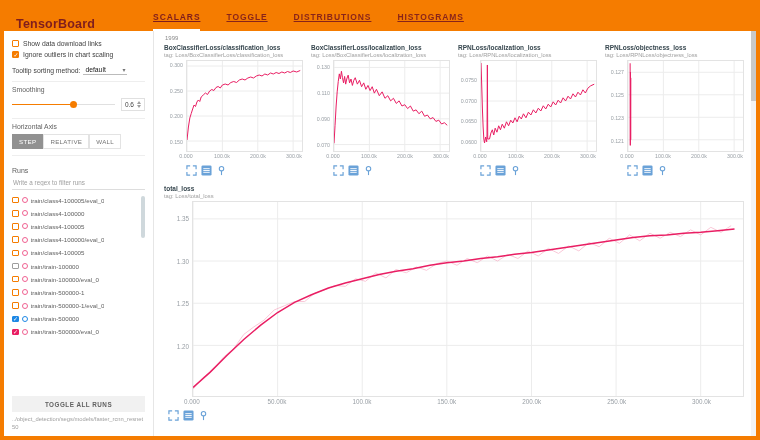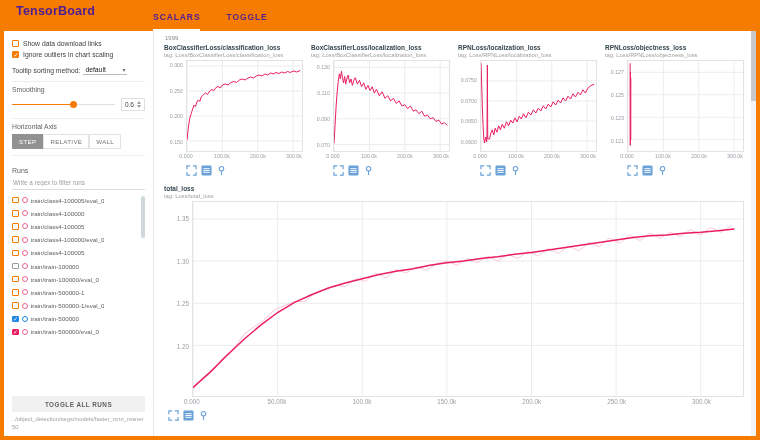--- a/index.html
+++ b/index.html
@@ -1,22 +1,22 @@
 <!DOCTYPE html>
 <html><head>
 <meta charset="utf-8">
 <style>
   * { margin:0; padding:0; box-sizing:border-box; }
   body { font-family:"Liberation Sans", sans-serif; background:#ddd; }
   .frame { width:760px; height:440px; border:4px solid #f57c00; background:#fff; display:flex; flex-direction:column; overflow:hidden; }
 
   
-  header { height:27px; background:#f57c00; display:flex; align-items:flex-start; color:#4c1d95; flex:none; }
+  header { height:27px; background:#f57c00; display:flex; align-items:flex-end; color:#7f1d1d; flex:none; }
   .logo { font-size:12.5px; font-weight:bold; padding:0 12px; letter-spacing:.2px; }
-  nav { display:flex; gap:26px; margin-left:46px; }
+  nav { display:flex; gap:26px; margin-left:46px;text-decoration:underline; }
   .tab { font-size:8.5px; font-weight:bold; letter-spacing:.9px; height:27px; line-height:27px; opacity:.92; cursor:pointer; }
   .tab.active { border-bottom:2.5px solid #fff; opacity:1; }
 
   .body { flex:1; display:flex; min-height:0; }
 
   
   aside { width:150px; flex:none; background:#fff; border-right:1px solid #e6e6e6; padding:7px 8px 4px; display:flex; flex-direction:column; color:#424242; overflow:hidden; }
   .cb-row { display:flex; align-items:center; gap:4px; margin:2px 0; font-size:6.8px; cursor:pointer; }
   .cb { width:7px; height:7px; border:1.2px solid #f57c00; border-radius:1px; flex:none; position:relative; }
   .cb-row.checked .cb { background:#f57c00; }
@@ -80,20 +80,22 @@
 </style>
 </head>
 <body>
 
 <div class="frame">
   <header>
     <div class="logo">TensorBoard</div>
     <nav>
       <span class="tab active">SCALARS</span>
       <span class="tab">TOGGLE</span>
+      <span class="tab">DISTRIBUTIONS</span>
+      <span class="tab">HISTOGRAMS</span>
     </nav>
   </header>
 
   <div class="body">
     <aside>
       <label class="cb-row">
         <span class="cb"></span>
         <span>Show data download links</span>
       </label>
       <label class="cb-row checked">

